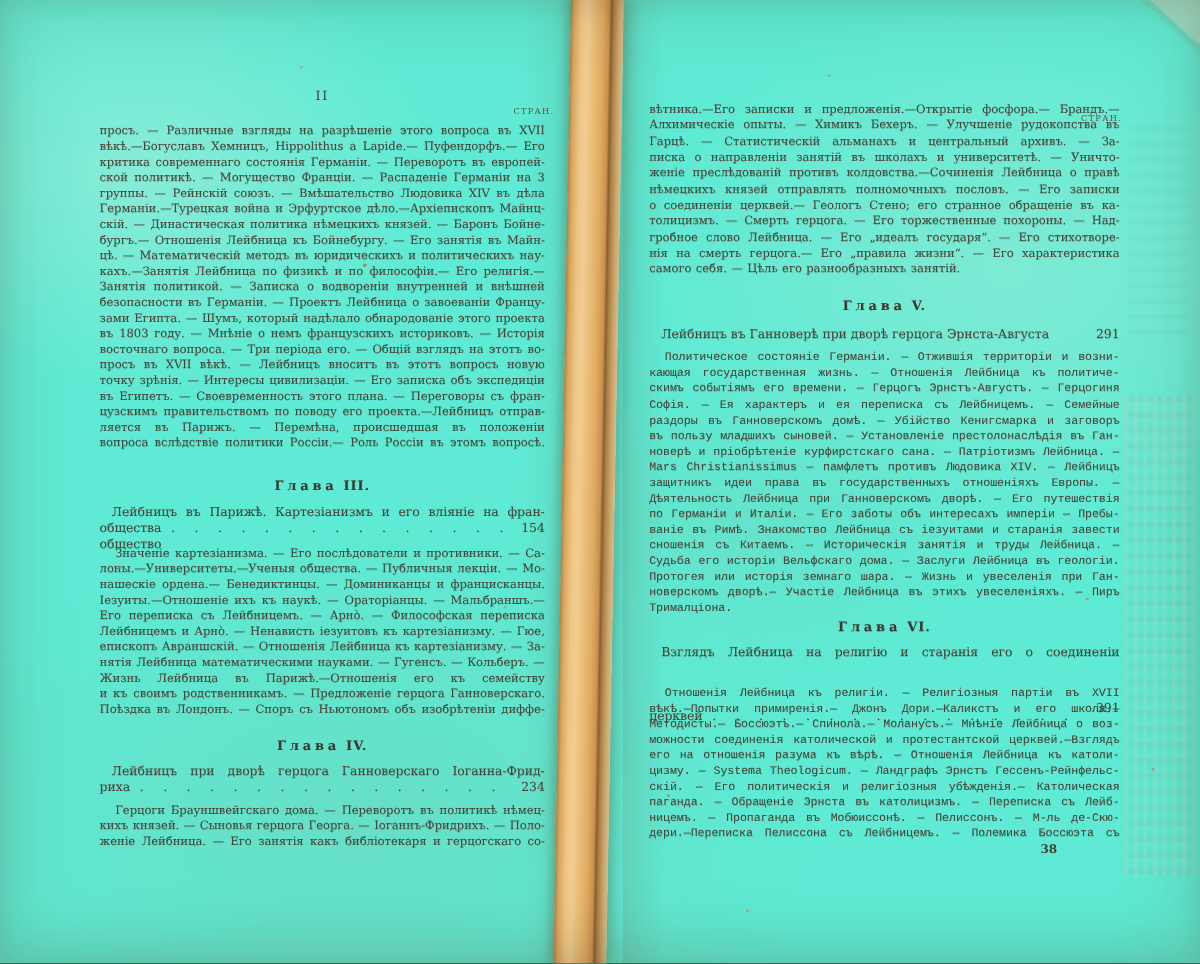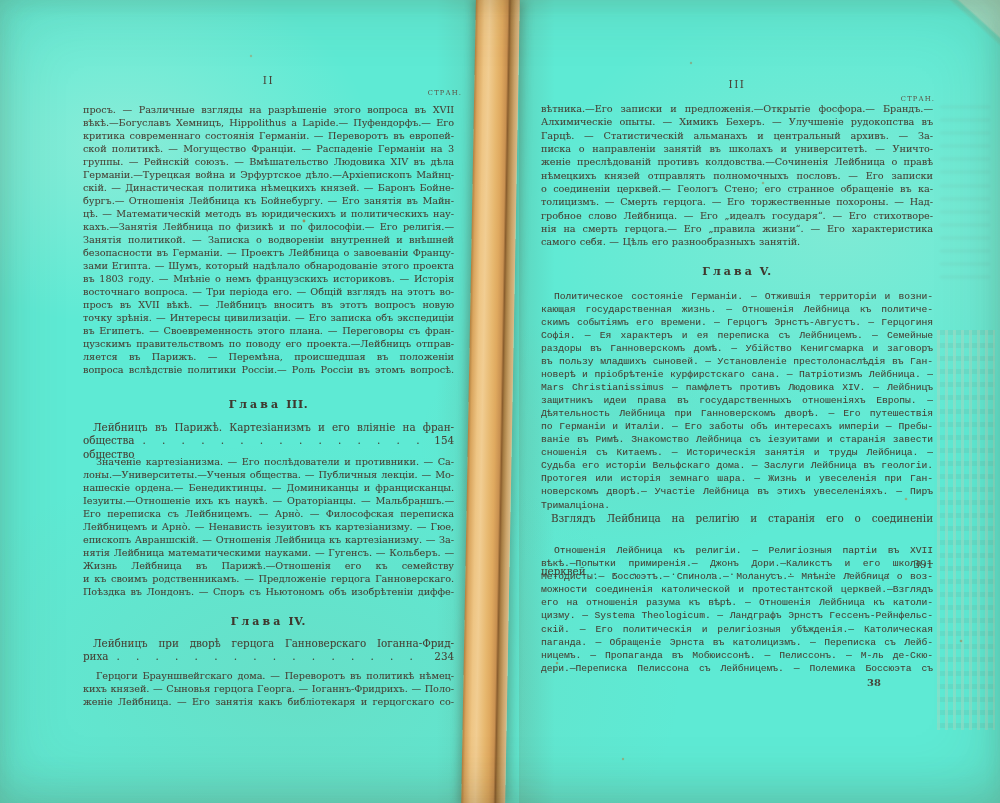--- a/index.html
+++ b/index.html
@@ -155,38 +155,44 @@
           <div class="commentary">
             <div class="tl">Герцоги Брауншвейгскаго дома. — Переворотъ въ политикѣ нѣмец-</div>
             <div class="tl">кихъ князей. — Сыновья герцога Георга. — Іоганнъ-Фридрихъ. — Поло-</div>
             <div class="tl">женіе Лейбница. — Его занятія какъ библіотекаря и герцогскаго со-</div>
           </div>
         </div>
       </div>
   </div>
 
   <div class="pagecol" id="right-page">
-    <div class="pagenum">III</div>
     <div class="colhead">СТРАН.</div>
     <div class="textflow" id="right-flow">
         <div class="block continuation">
           <div class="tl">вѣтника.—Его записки и предложенія.—Открытіе фосфора.— Брандъ.—</div>
           <div class="tl">Алхимическіе опыты. — Химикъ Бехеръ. — Улучшеніе рудокопства въ</div>
           <div class="tl">Гарцѣ. — Статистическій альманахъ и центральный архивъ. — За-</div>
           <div class="tl">писка о направленіи занятій въ школахъ и университетѣ. — Уничто-</div>
           <div class="tl">женіе преслѣдованій противъ колдовства.—Сочиненія Лейбница о правѣ</div>
           <div class="tl">нѣмецкихъ князей отправлять полномочныхъ пословъ. — Его записки</div>
           <div class="tl">о соединеніи церквей.— Геологъ Стено; его странное обращеніе въ ка-</div>
           <div class="tl">толицизмъ. — Смерть герцога. — Его торжественные похороны. — Над-</div>
           <div class="tl">гробное слово Лейбница. — Его „идеалъ государя“. — Его стихотворе-</div>
           <div class="tl">нія на смерть герцога.— Его „правила жизни“. — Его характеристика</div>
           <div class="tl tl-end">самого себя. — Цѣль его разнообразныхъ занятій.</div>
         </div>
         <div class="block chapter">
           <div class="chapter-heading"><span class="ch-word">Глава</span><span class="ch-num">V.</span></div>
+          <div class="entry">
+            <div class="entry-row">
+              <span class="entry-single">Лейбницъ въ Ганноверѣ при дворѣ герцога Эрнста-Августа</span>
+              <span class="leader"></span>
+              <span class="page-ref">291</span>
+            </div>
+          </div>
           <div class="commentary">
             <div class="tl">Политическое состояніе Германіи. — Отжившія территоріи и возни-</div>
             <div class="tl">кающая государственная жизнь. — Отношенія Лейбница къ политиче-</div>
             <div class="tl">скимъ событіямъ его времени. — Герцогъ Эрнстъ-Августъ. — Герцогиня</div>
             <div class="tl">Софія. — Ея характеръ и ея переписка съ Лейбницемъ. — Семейные</div>
             <div class="tl">раздоры въ Ганноверскомъ домѣ. — Убійство Кенигсмарка и заговоръ</div>
             <div class="tl">въ пользу младшихъ сыновей. — Установленіе престолонаслѣдія въ Ган-</div>
             <div class="tl">новерѣ и пріобрѣтеніе курфирстскаго сана. — Патріотизмъ Лейбница. —</div>
             <div class="tl">Mars Christianissimus — памфлетъ противъ Людовика XIV. — Лейбницъ</div>
             <div class="tl">защитникъ идеи права въ государственныхъ отношеніяхъ Европы. —</div>
@@ -194,20 +200,21 @@
             <div class="tl">по Германіи и Италіи. — Его заботы объ интересахъ имперіи — Пребы-</div>
             <div class="tl">ваніе въ Римѣ. Знакомство Лейбница съ іезуитами и старанія завести</div>
             <div class="tl">сношенія съ Китаемъ. — Историческія занятія и труды Лейбница. —</div>
             <div class="tl">Судьба его исторіи Вельфскаго дома. — Заслуги Лейбница въ геологіи. —</div>
             <div class="tl">Протогея или исторія земнаго шара. — Жизнь и увеселенія при Ган-</div>
             <div class="tl">новерскомъ дворѣ.— Участіе Лейбница въ этихъ увеселеніяхъ. — Пиръ</div>
             <div class="tl tl-end">Трималціона.</div>
           </div>
         </div>
         <div class="block chapter">
+          <div class="chapter-heading"><span class="ch-word">Глава</span><span class="ch-num">VI.</span></div>
           <div class="entry">
             <div class="tl">Взглядъ Лейбница на религію и старанія его о соединеніи</div>
             <div class="entry-row">
               <span>церквей</span>
               <span class="leader">. . . . . . . . . . . . . . . . . . . . . . . . . . . . . . . . . . . . . . . . . . . . . . . . . . . . . . . . . . . . </span>
               <span class="page-ref raised">391</span>
             </div>
           </div>
           <div class="commentary">
             <div class="tl">Отношенія Лейбница къ религіи. — Религіозныя партіи въ XVII</div>

